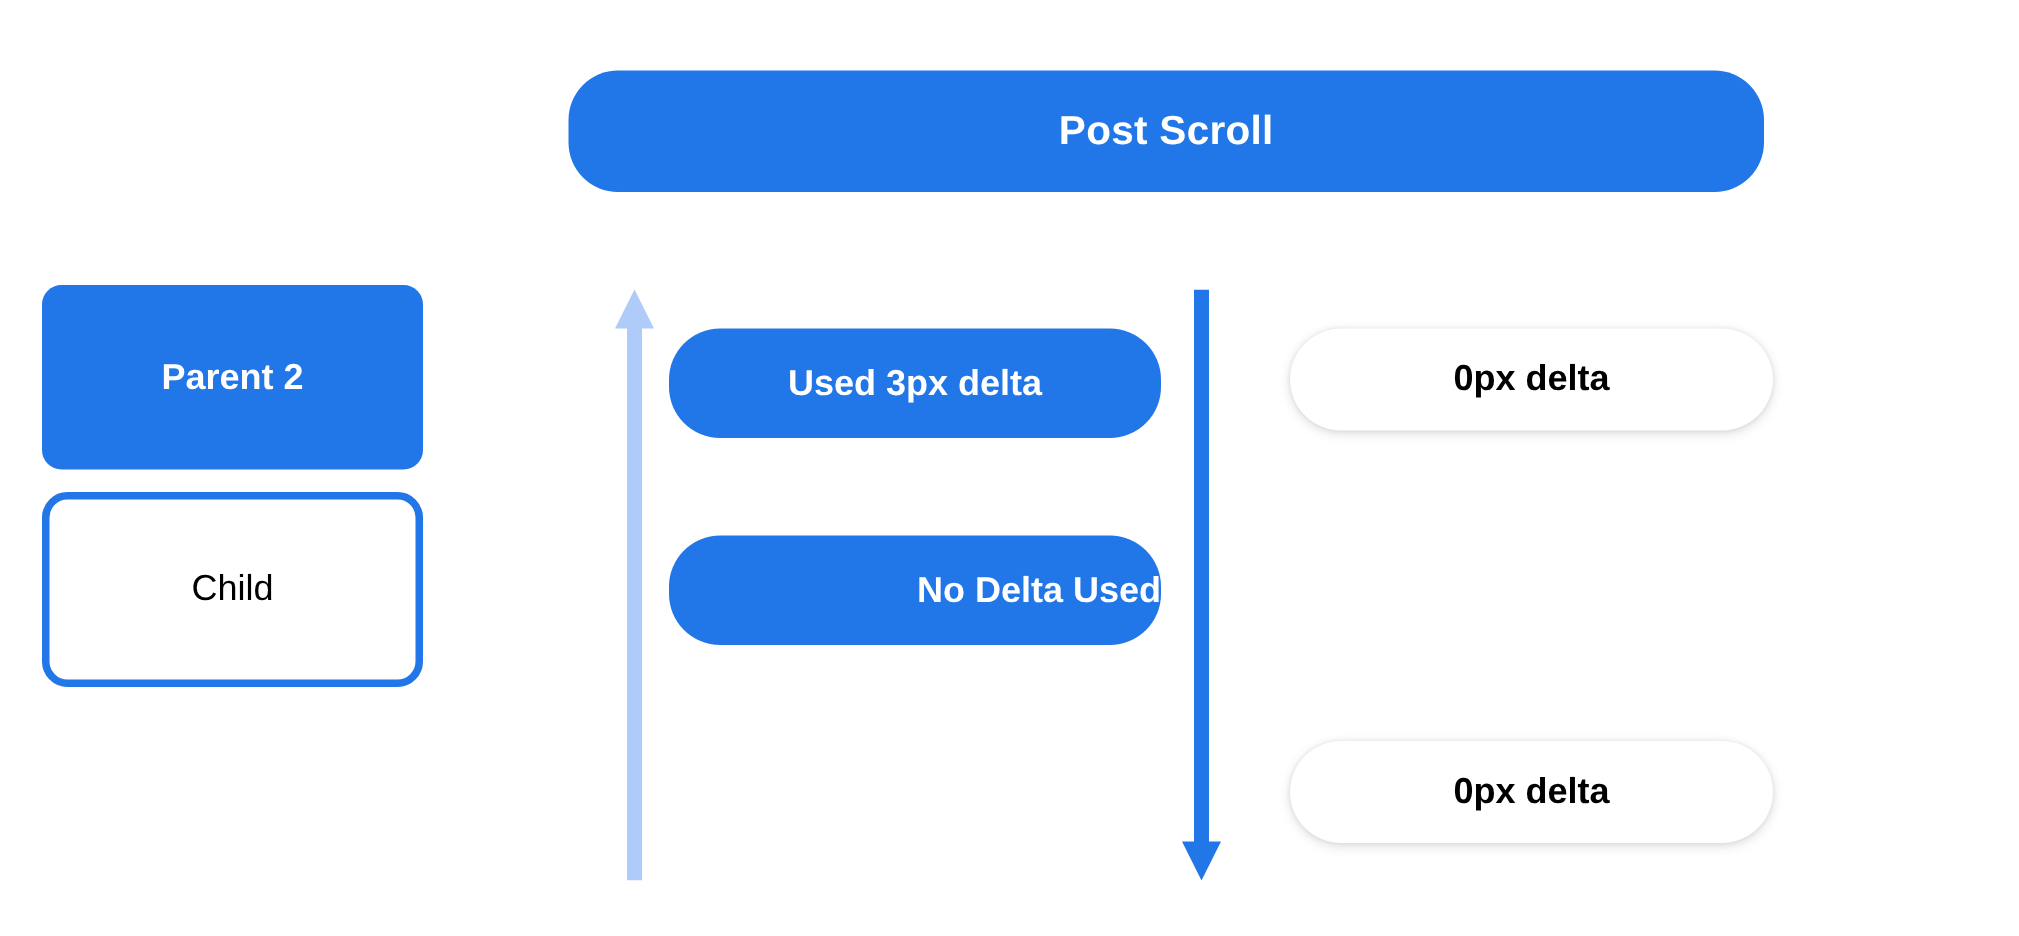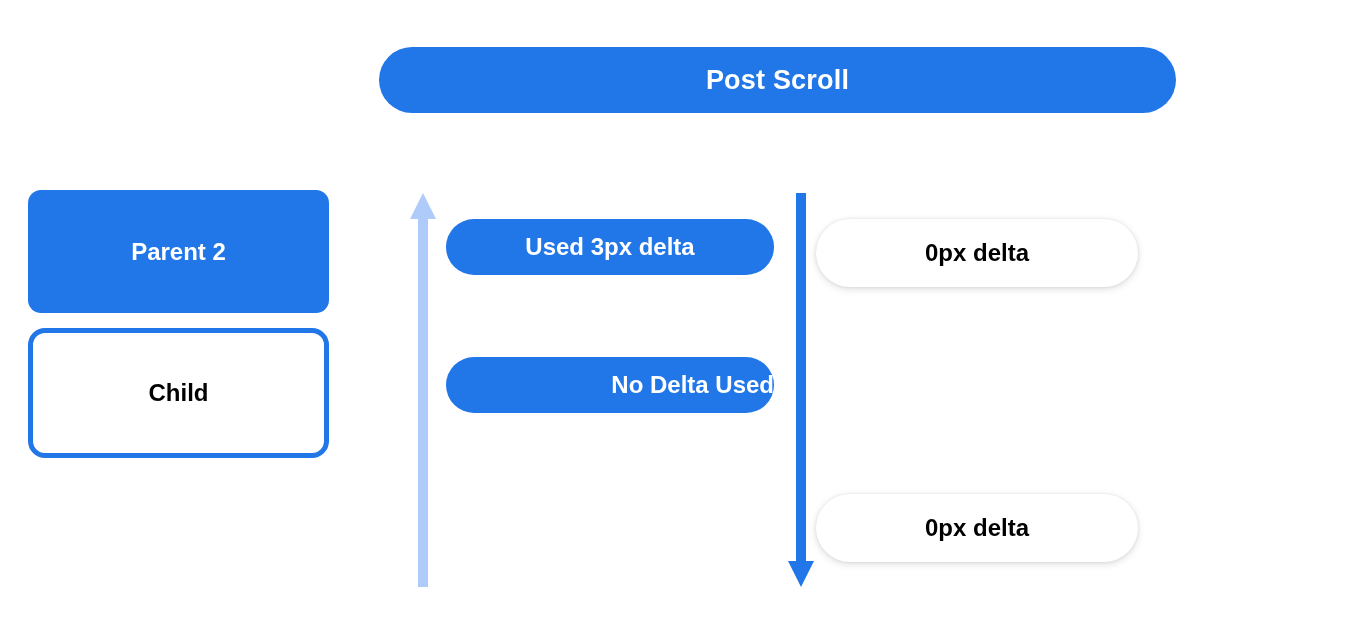--- a/index.html
+++ b/index.html
@@ -19,21 +19,21 @@
     background: #ffffff;
     overflow: hidden;
   }
 
   
   .header-pill {
     position: absolute;
     left: 379px;
     top: 47px;
     width: 797px;
-    height: 66px;
+    height: 81px;
     background: #2176e8;
     border-radius: 33px;
     display: flex;
     align-items: center;
     justify-content: center;
     box-sizing: border-box;
   }
   .header-pill .label {
     color: #ffffff;
     font-size: 27px;
@@ -44,21 +44,21 @@
 
   
   .stack {
     position: absolute;
     left: 28px;
     top: 190px;
     width: 254px;
   }
   .stack-box {
     box-sizing: border-box;
-    width: 301px;
+    width: 254px;
     display: flex;
     align-items: center;
     justify-content: center;
   }
   .stack-box.filled {
     height: 123px;
     background: #2176e8;
     border-radius: 13px;
     margin-bottom: 15px;
   }
@@ -71,21 +71,21 @@
   .stack-box.outlined {
     height: 130px;
     background: #ffffff;
     border: 5px solid #2176e8;
     border-radius: 17px;
     margin-bottom: 0;
   }
   .stack-box.outlined .label {
     color: #000000;
     font-size: 24px;
-    font-weight: bold;
+    font-weight: normal;
     line-height: 1;
   }
 
   
   .arrow {
     position: absolute;
   }
   .arrow-up {
     left: 408px;
     top: 193px;
@@ -97,41 +97,41 @@
     top: 193px;
     width: 30px;
     height: 394px;
   }
 
   
   .mid-pill {
     position: absolute;
     left: 446px;
     width: 328px;
-    height: 56px;
+    height: 73px;
     background: #2176e8;
     border-radius: 34px;
     display: flex;
     align-items: center;
     justify-content: center;
     box-sizing: border-box;
   }
   .mid-pill .label {
     color: #ffffff;
     font-size: 24px;
     font-weight: bold;
     line-height: 1;
   }
   .mid-pill.pos-1 { top: 219px; }
   .mid-pill.pos-2 { top: 357px; justify-content: flex-end; }
 
   
   .right-pill {
     position: absolute;
-    left: 816px;
+    left: 860px;
     width: 322px;
     height: 68px;
     background: #ffffff;
     border-radius: 34px;
     display: flex;
     align-items: center;
     justify-content: center;
     box-sizing: border-box;
     box-shadow: 0 2px 7px rgba(60,64,67,0.18), 0 0 3px rgba(60,64,67,0.10);
   }

